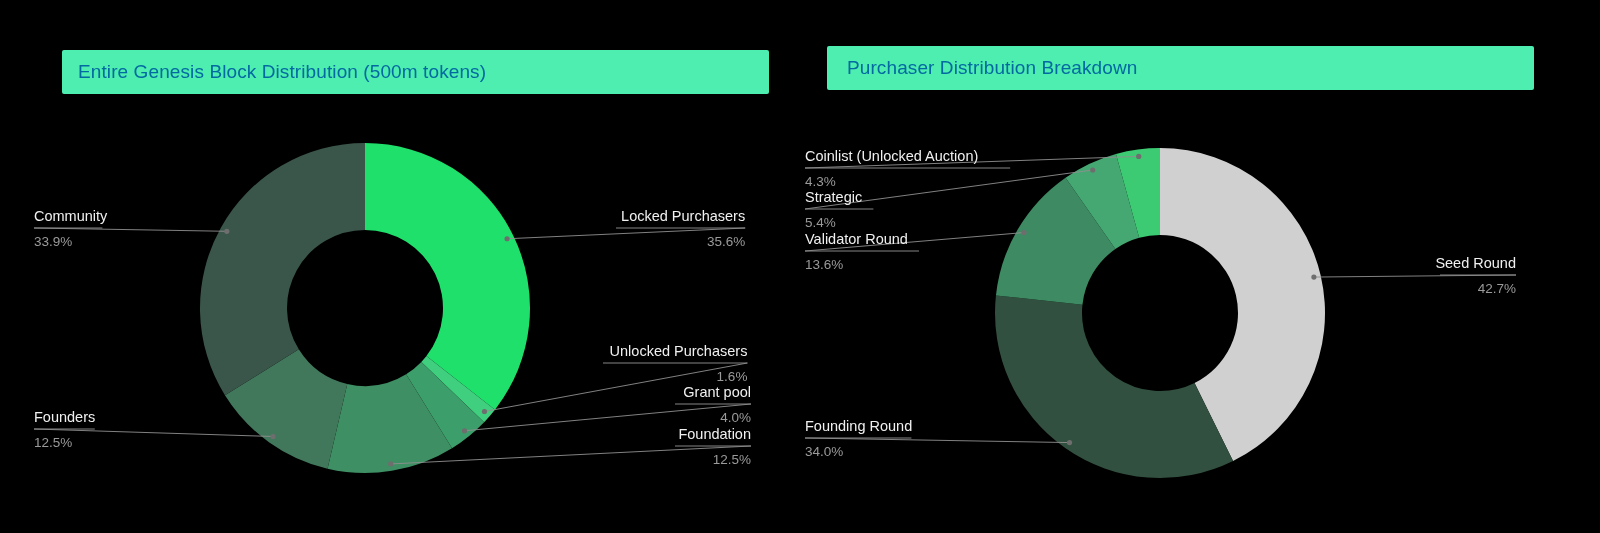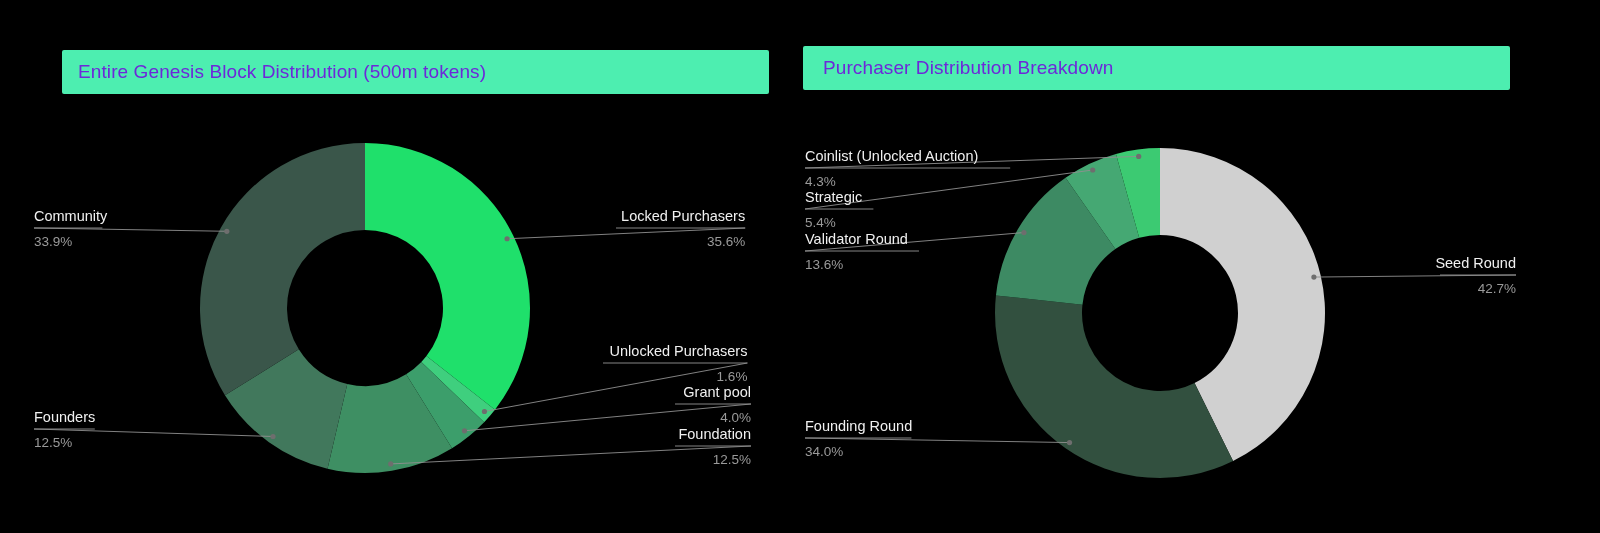--- a/index.html
+++ b/index.html
@@ -4,21 +4,21 @@
 <style>
   html,body{margin:0;padding:0;background:#000;}
   body{width:1600px;height:533px;font-family:"Liberation Sans",sans-serif;overflow:hidden;}
   .board{position:relative;width:1600px;height:533px;background:#000;}
   .panel{position:absolute;top:0;height:533px;}
   .panel-left{left:0;width:790px;}
   .panel-right{left:790px;width:810px;}
 
   .title-bar{position:absolute;border-radius:2px;display:flex;align-items:center;
              box-sizing:border-box;}
-  .title-bar .title-text{font-size:19px;color:#6d28d9;letter-spacing:.1px;white-space:nowrap;}
+  .title-bar .title-text{font-size:19px;color:#0369a1;letter-spacing:.1px;white-space:nowrap;}
   .tb-left{left:62px;top:50px;width:707px;height:44px;padding-left:16px;}
   .tb-right{left:13px;top:46px;width:707px;height:44px;padding-left:20px;}
 
   .chart-wrap{position:absolute;}
   .cw-left{left:20px;top:118px;width:760px;height:400px;}
   .cw-right{left:0px;top:118px;width:800px;height:400px;}
   svg{display:block;overflow:visible;}
 
   .lbl-name{font-size:14.5px;fill:#f0f0f0;}
   .lbl-pct{font-size:13.5px;fill:#9a9a9a;}
@@ -85,21 +85,21 @@
             <text x="14" y="103" text-anchor="start" class="lbl-name">Community</text>
             <text x="14" y="128" text-anchor="start" class="lbl-pct">33.9%</text>
           </g>
         </svg>
     </div>
 
   </div>
 
   <div class="panel panel-right">
 
-    <div class="title-bar tb-right" style="background: rgb(77, 238, 176);">
+    <div class="title-bar tb-right" style="background: rgb(77, 238, 176); margin-left: 24px;">
       <span class="title-text">Purchaser  Distribution Breakdown</span>
     </div>
 
     <div class="chart-wrap cw-right">
       <svg id="svg-right" width="800" height="400" viewBox="0 0 800 400">
           <path d="M 370 30 A 165 165 0 0 1 443.0551081214187 342.945771069564 L 404.5351420210343 264.9380008692484 A 78 78 0 0 0 370 117 Z" fill="#D0D0D0" class="seg"></path>
           <path d="M 443.0551081214187 342.945771069564 A 165 165 0 0 1 205.9403695844952 177.40915954458214 L 292.4445383490341 186.68432996652973 A 78 78 0 0 0 404.5351420210343 264.9380008692484 Z" fill="#32503F" class="seg"></path>
           <path d="M 205.9403695844952 177.40915954458214 A 165 165 0 0 1 275.5486992768924 59.70790196130042 L 325.3502942036219 131.04373547261474 A 78 78 0 0 0 292.4445383490341 186.68432996652973 Z" fill="#3D8A63" class="seg"></path>
           <path d="M 275.5486992768924 59.70790196130042 A 165 165 0 0 1 325.961171762138 35.985593082148426 L 349.1816448330107 119.82955309337925 A 78 78 0 0 0 325.3502942036219 131.04373547261474 Z" fill="#45A873" class="seg"></path>
           <path d="M 325.961171762138 35.985593082148426 A 165 165 0 0 1 369.99999999999994 30 L 370 117 A 78 78 0 0 0 349.1816448330107 119.82955309337925 Z" fill="#3CCA72" class="seg"></path>

